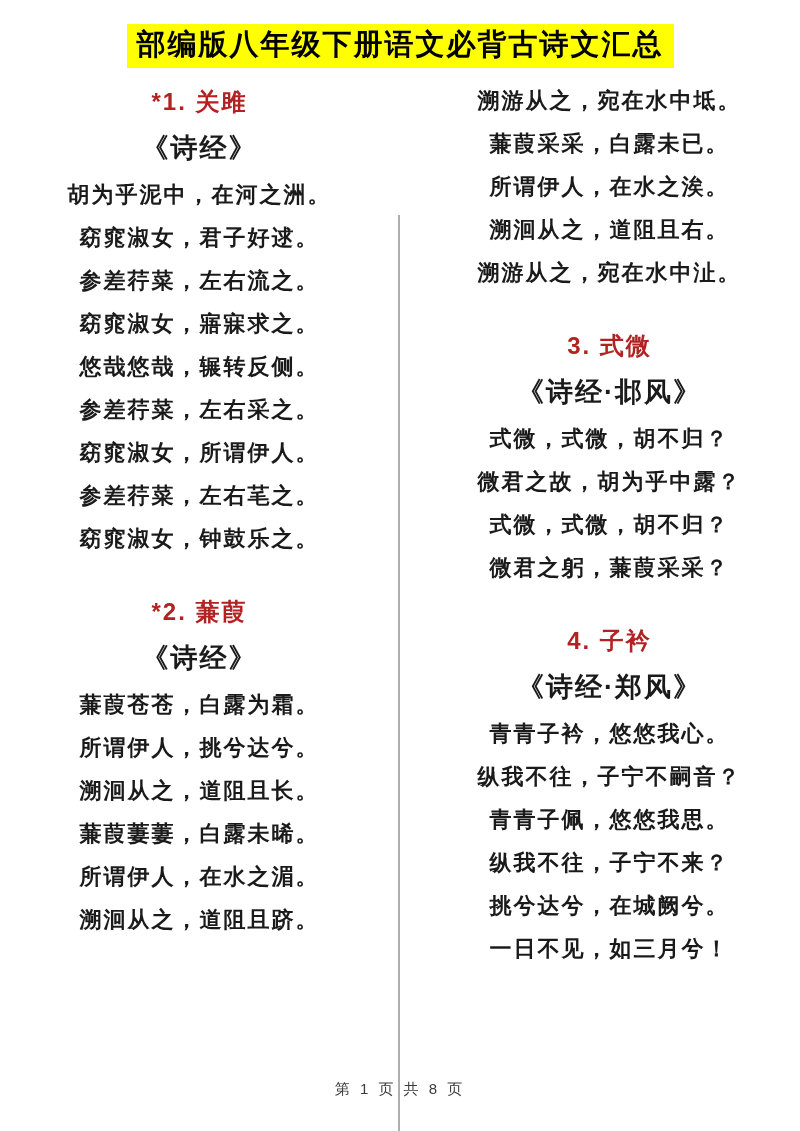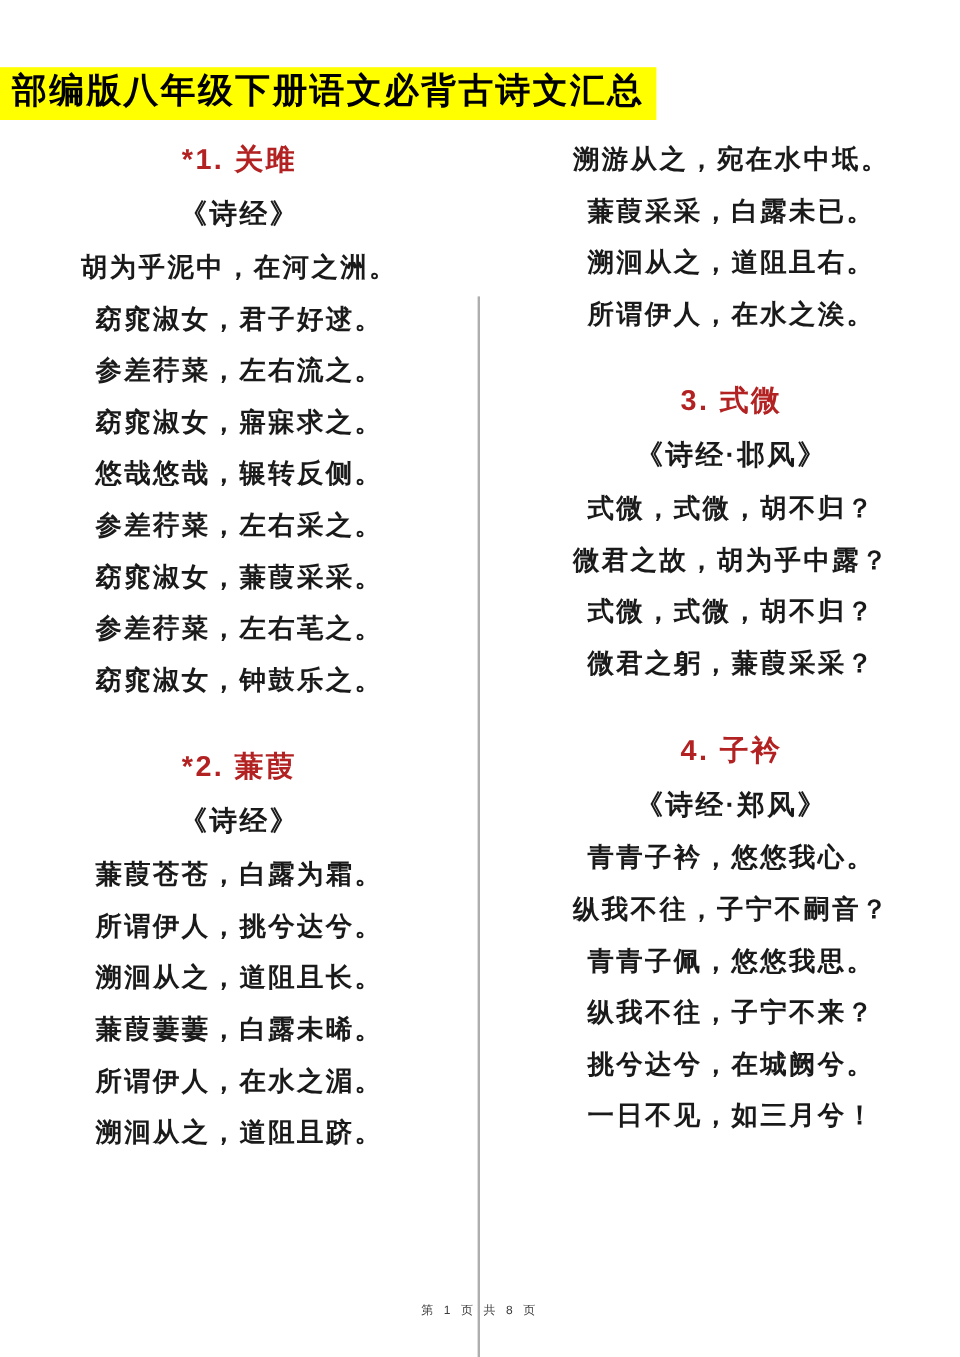--- a/index.html
+++ b/index.html
@@ -9,21 +9,21 @@
     height: 1131px;
     background: #ffffff;
     font-family: "Liberation Sans", sans-serif;
     color: #1a1a1a;
     position: relative;
     overflow: hidden;
   }
   .page { width: 100%; height: 100%; position: relative; }
 
   
-  .title-wrap { padding-top: 56px; }
+  .title-wrap { text-align: center; padding-top: 24px; }
   .doc-title {
     display: inline-block;
     margin: 0;
     background: var(--highlight, #ffff00);
     color: #000000;
     font-size: 29px;
     font-weight: bold;
     letter-spacing: 2px;
     padding: 5px 10px 7px;
     line-height: 1.1;
@@ -54,21 +54,21 @@
   .poem + .poem { margin-top: 50px; }
   .poem-heading {
     color: var(--header_red, #b32222);
     font-size: 24px;
     font-weight: bold;
     letter-spacing: 2px;
     margin: 0 0 21px 0;
     line-height: 1;
   }
   .poem-source {
-    font-size: 23px;
+    font-size: 27px;
     font-weight: 600;
     letter-spacing: 2px;
     margin: 0 0 22px 0;
     line-height: 1;
   }
   .poem-line {
     font-size: 22px;
     font-weight: 600;
     letter-spacing: 2px;
     margin: 0 0 21px 0;
@@ -76,21 +76,21 @@
     white-space: nowrap;
   }
 
   
   .page-footer {
     position: absolute;
     bottom: 32px;
     left: 0;
     width: 100%;
     text-align: center;
-    font-size: 10px;
+    font-size: 15px;
     color: #3c3c3c;
     letter-spacing: 3px;
   }
 </style>
 </head>
 <body>
 
 <div class="page">
 
   <header class="title-wrap">
@@ -103,21 +103,21 @@
 
       <div class="poem">
         <h2 class="poem-heading">*1. 关雎</h2>
         <div class="poem-source">《诗经》</div>
         <p class="poem-line">胡为乎泥中，在河之洲。</p>
         <p class="poem-line">窈窕淑女，君子好逑。</p>
         <p class="poem-line">参差荇菜，左右流之。</p>
         <p class="poem-line">窈窕淑女，寤寐求之。</p>
         <p class="poem-line">悠哉悠哉，辗转反侧。</p>
         <p class="poem-line">参差荇菜，左右采之。</p>
-        <p class="poem-line">窈窕淑女，蒹葭采采。</p>
+        <p class="poem-line">窈窕淑女，所谓伊人。</p>
         <p class="poem-line">参差荇菜，左右芼之。</p>
         <p class="poem-line">窈窕淑女，钟鼓乐之。</p>
       </div>
 
       <div class="poem">
         <h2 class="poem-heading">*2. 蒹葭</h2>
         <div class="poem-source">《诗经》</div>
         <p class="poem-line">蒹葭苍苍，白露为霜。</p>
         <p class="poem-line">所谓伊人，挑兮达兮。</p>
         <p class="poem-line">溯洄从之，道阻且长。</p>
@@ -126,22 +126,23 @@
         <p class="poem-line">溯洄从之，道阻且跻。</p>
       </div>
 
     </section>
 
     <section class="column right">
 
       <div class="poem">
         <p class="poem-line">溯游从之，宛在水中坻。</p>
         <p class="poem-line">蒹葭采采，白露未已。</p>
+        <p class="poem-line">所谓伊人，在水之涘。</p>
         <p class="poem-line">溯洄从之，道阻且右。</p>
-        <p class="poem-line">所谓伊人，在水之涘。</p>
+        <p class="poem-line">溯游从之，宛在水中沚。</p>
       </div>
 
       <div class="poem">
         <h2 class="poem-heading">3. 式微</h2>
         <div class="poem-source">《诗经·邶风》</div>
         <p class="poem-line">式微，式微，胡不归？</p>
         <p class="poem-line">微君之故，胡为乎中露？</p>
         <p class="poem-line">式微，式微，胡不归？</p>
         <p class="poem-line">微君之躬，蒹葭采采？</p>
       </div>

